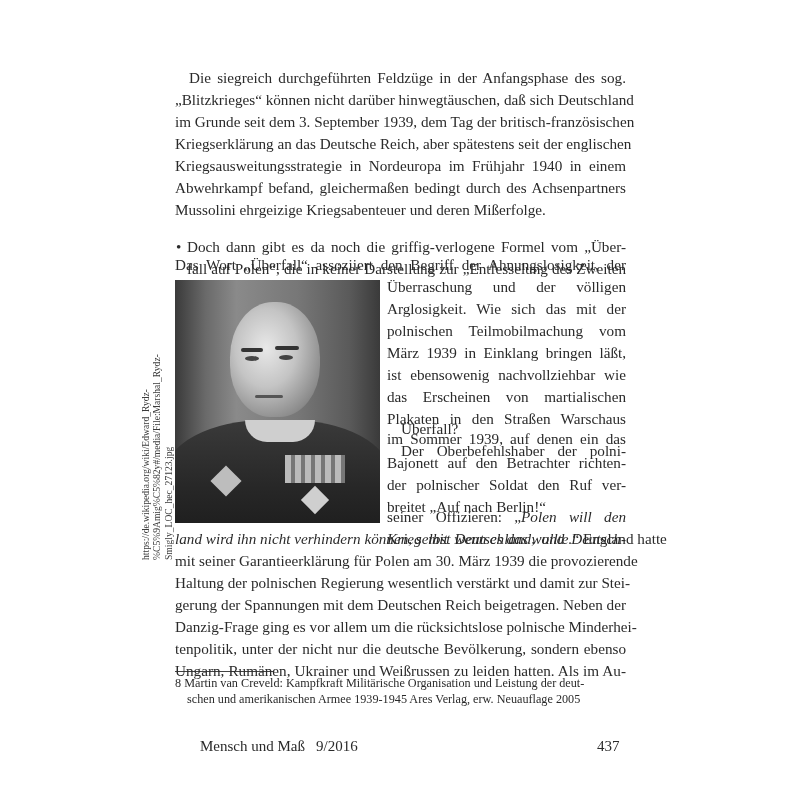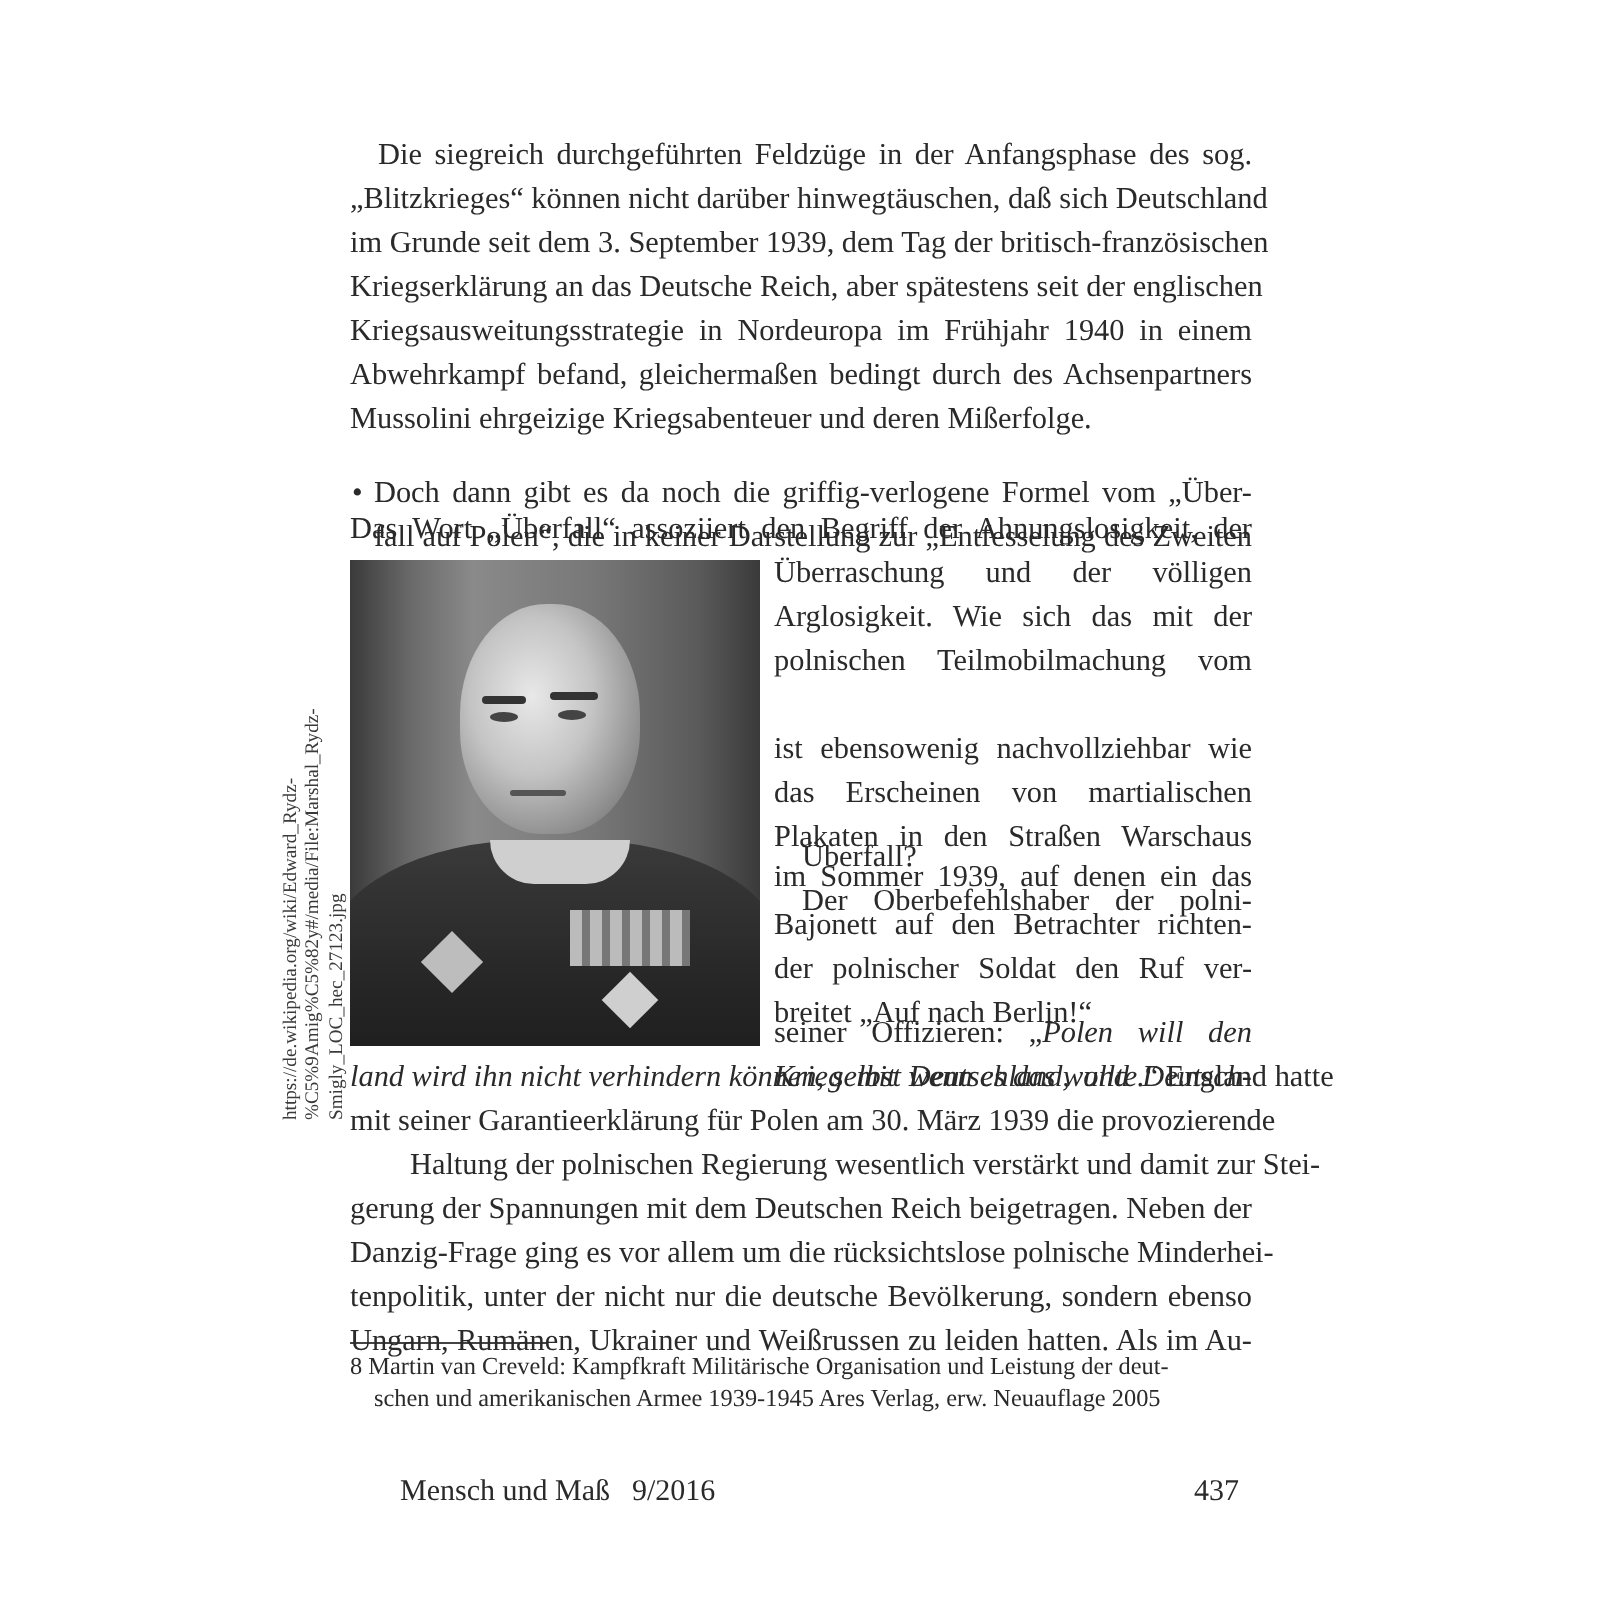--- a/index.html
+++ b/index.html
@@ -71,20 +71,21 @@
 
   <div>
     
   </div>
 
   <div class="line just" style="top:254px">Das Wort „Überfall“ assoziiert den Begriff der Ahnungslosigkeit, der</div>
 
   <div class="line just narrow" style="top:298px">Arglosigkeit. Wie sich das mit der</div>
   <div class="line just narrow" style="top:276px">Überraschung und der völligen</div>
   <div class="line just narrow" style="top:320px">polnischen Teilmobilmachung vom</div>
+  <div class="line just narrow" style="top:342px">März 1939 in Einklang bringen läßt,</div>
   <div class="line just narrow" style="top:364px">ist ebensowenig nachvollziehbar wie</div>
   <div class="line just narrow" style="top:386px">das Erscheinen von martialischen</div>
   <div class="line just narrow" style="top:408px">Plakaten in den Straßen Warschaus</div>
   <div class="line just narrow" style="top:428px">im Sommer 1939, auf denen ein das</div>
   <div class="line just narrow" style="top:452px">Bajonett auf den Betrachter richten-</div>
   <div class="line just narrow" style="top:474px">der polnischer Soldat den Ruf ver-</div>
   <div class="line narrow" style="top:496px">breitet „Auf nach Berlin!“</div>
 
   <div class="line narrow indent" style="top: 418px;">Überfall?</div>
 
@@ -128,17 +129,17 @@
 
 <div class="footrule"></div>
 <div class="fn" style="top:675px">8 Martin van Creveld: Kampfkraft  Militärische Organisation und Leistung der deut-</div>
 <div class="fn fn2" style="top:691px">schen und amerikanischen Armee 1939-1945   Ares Verlag, erw. Neuauflage 2005</div>
 
 <div class="footer" style="left:200px">Mensch und Maß</div>
 <div class="footer" style="left:316px">9/2016</div>
 <div class="footer" style="left:597px">437</div>
 
 <div class="line just" style="top: 550px;">mit seiner Garantieerklärung für Polen am 30. März 1939 die provozierende</div>
-<div class="line just" style="top: 572px; margin-left: 30px;">Haltung der polnischen Regierung wesentlich verstärkt und damit zur Stei-</div>
+<div class="line just" style="top: 572px;">Haltung der polnischen Regierung wesentlich verstärkt und damit zur Stei-</div>
 <div class="line just" style="top: 594px;">gerung der Spannungen mit dem Deutschen Reich beigetragen. Neben der</div>
 <div class="line just" style="top: 616px;">Danzig-Frage ging es vor allem um die rücksichtslose polnische Minderhei-</div>
 <div class="line just" style="top: 638px;">tenpolitik, unter der nicht nur die deutsche Bevölkerung, sondern ebenso</div>
 <div class="line just" style="top: 660px;">Ungarn,  Rumänen, Ukrainer und Weißrussen zu leiden hatten. Als im Au-</div>
 
 </body></html>

